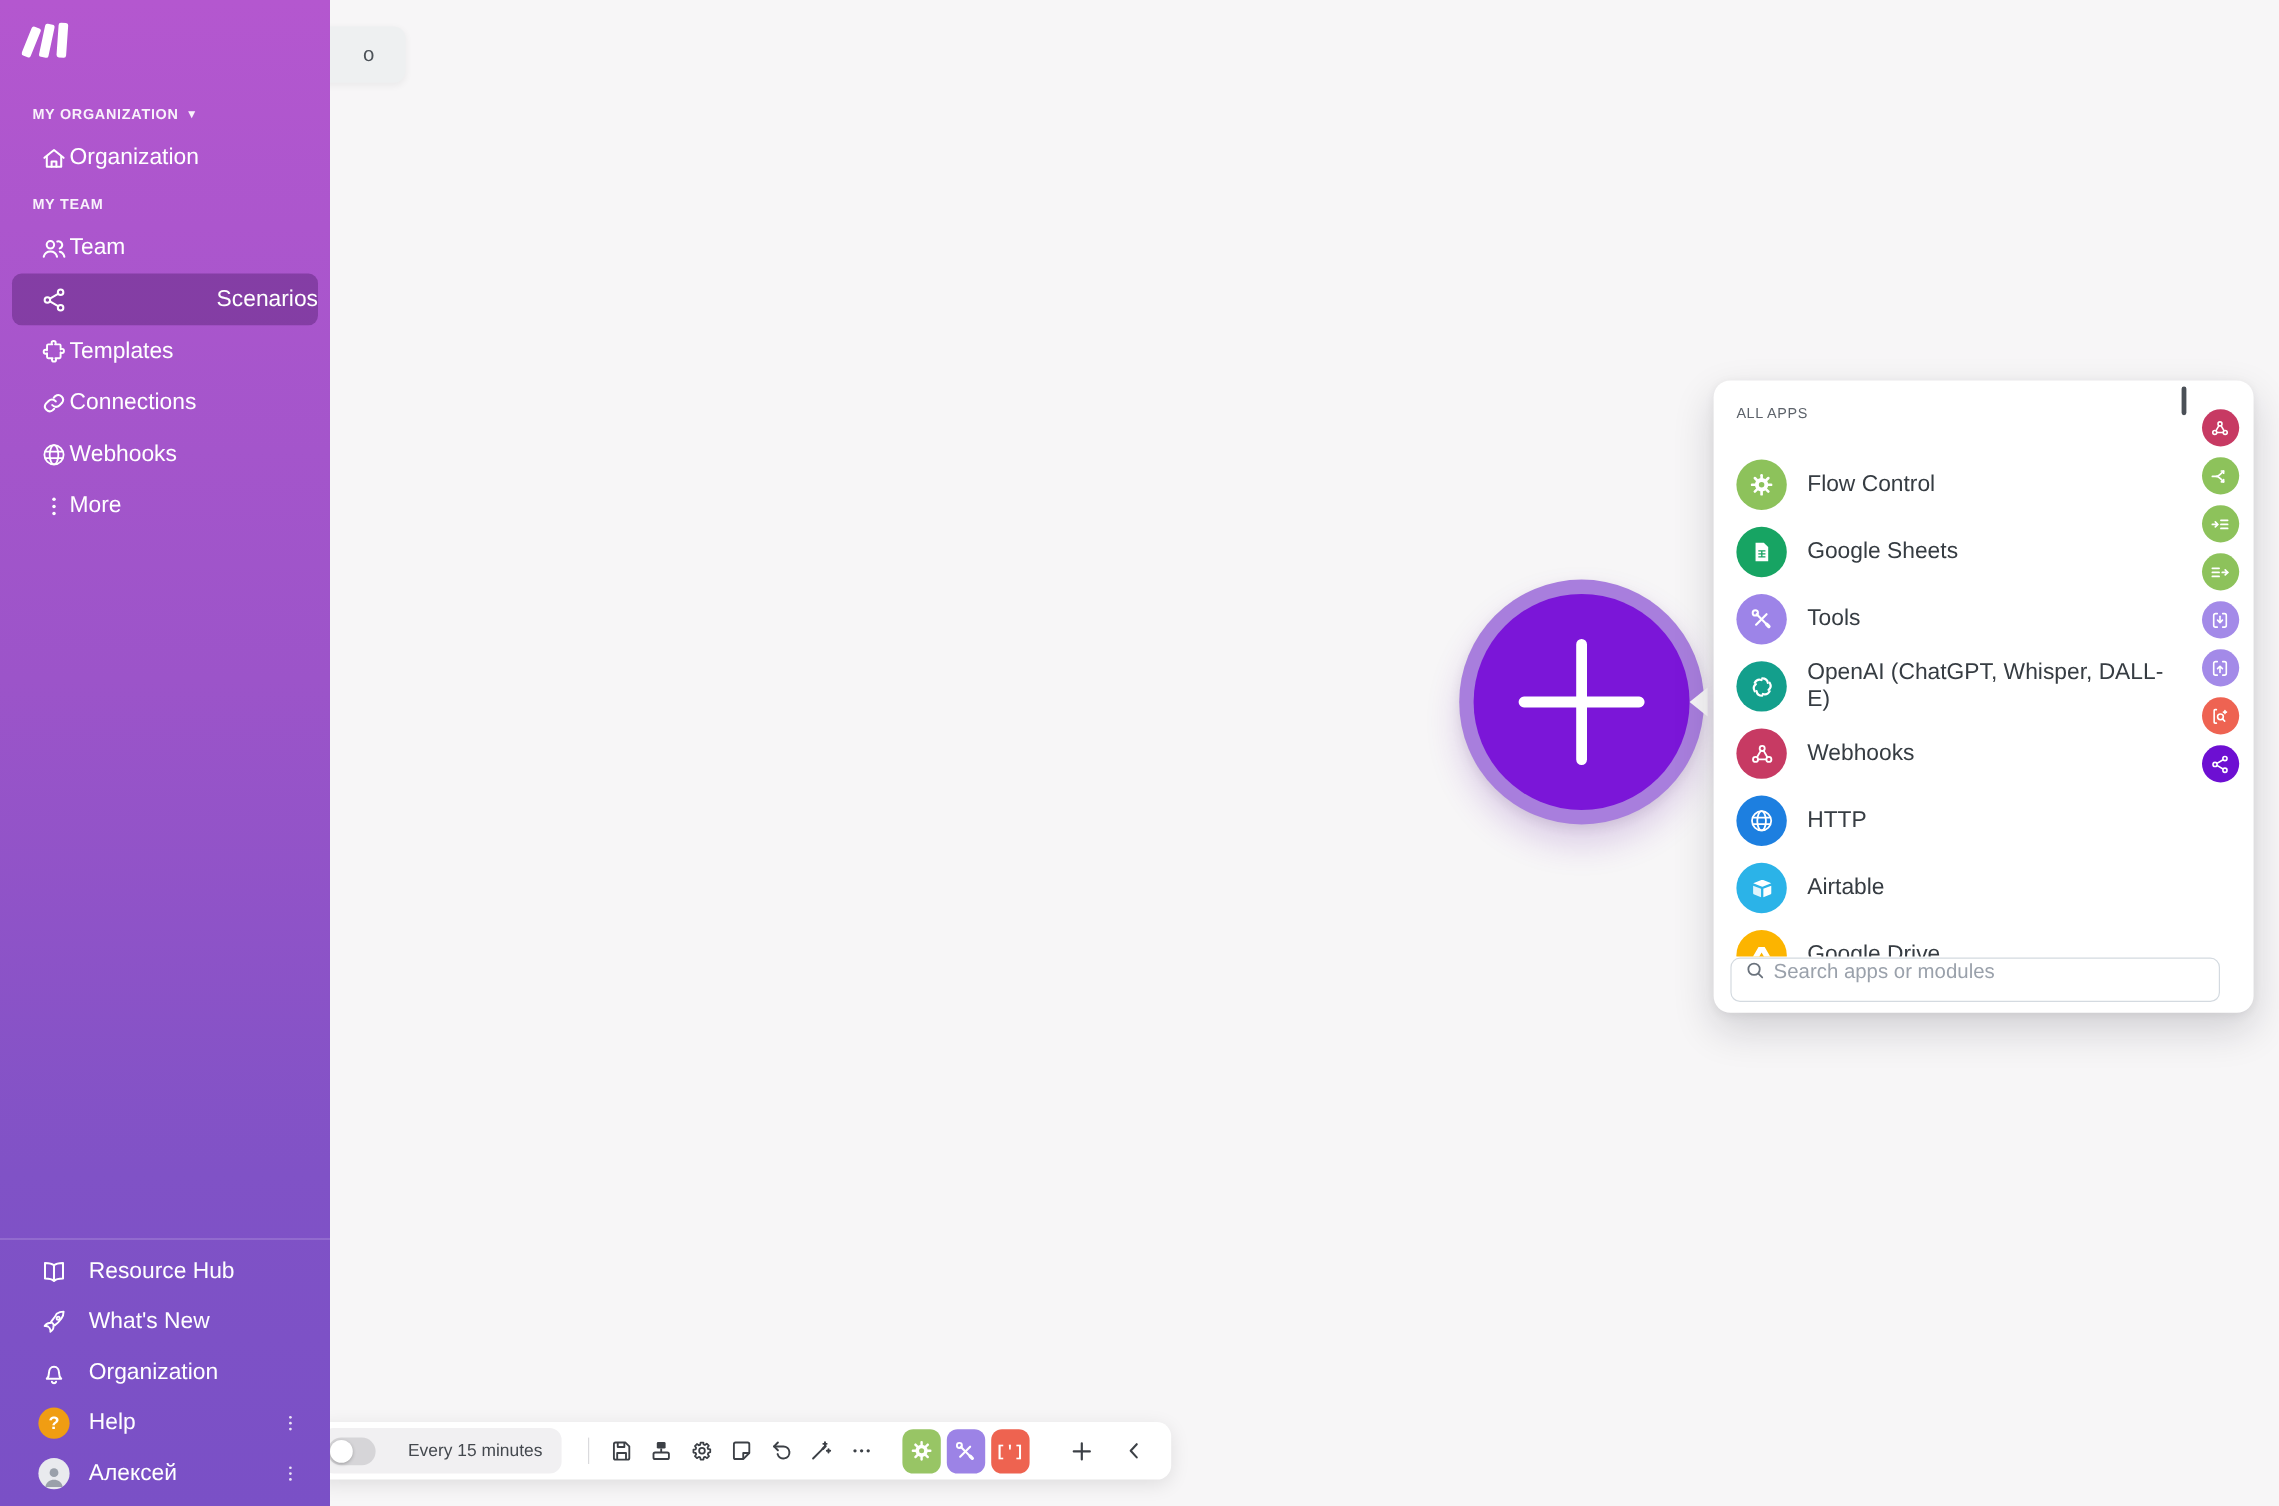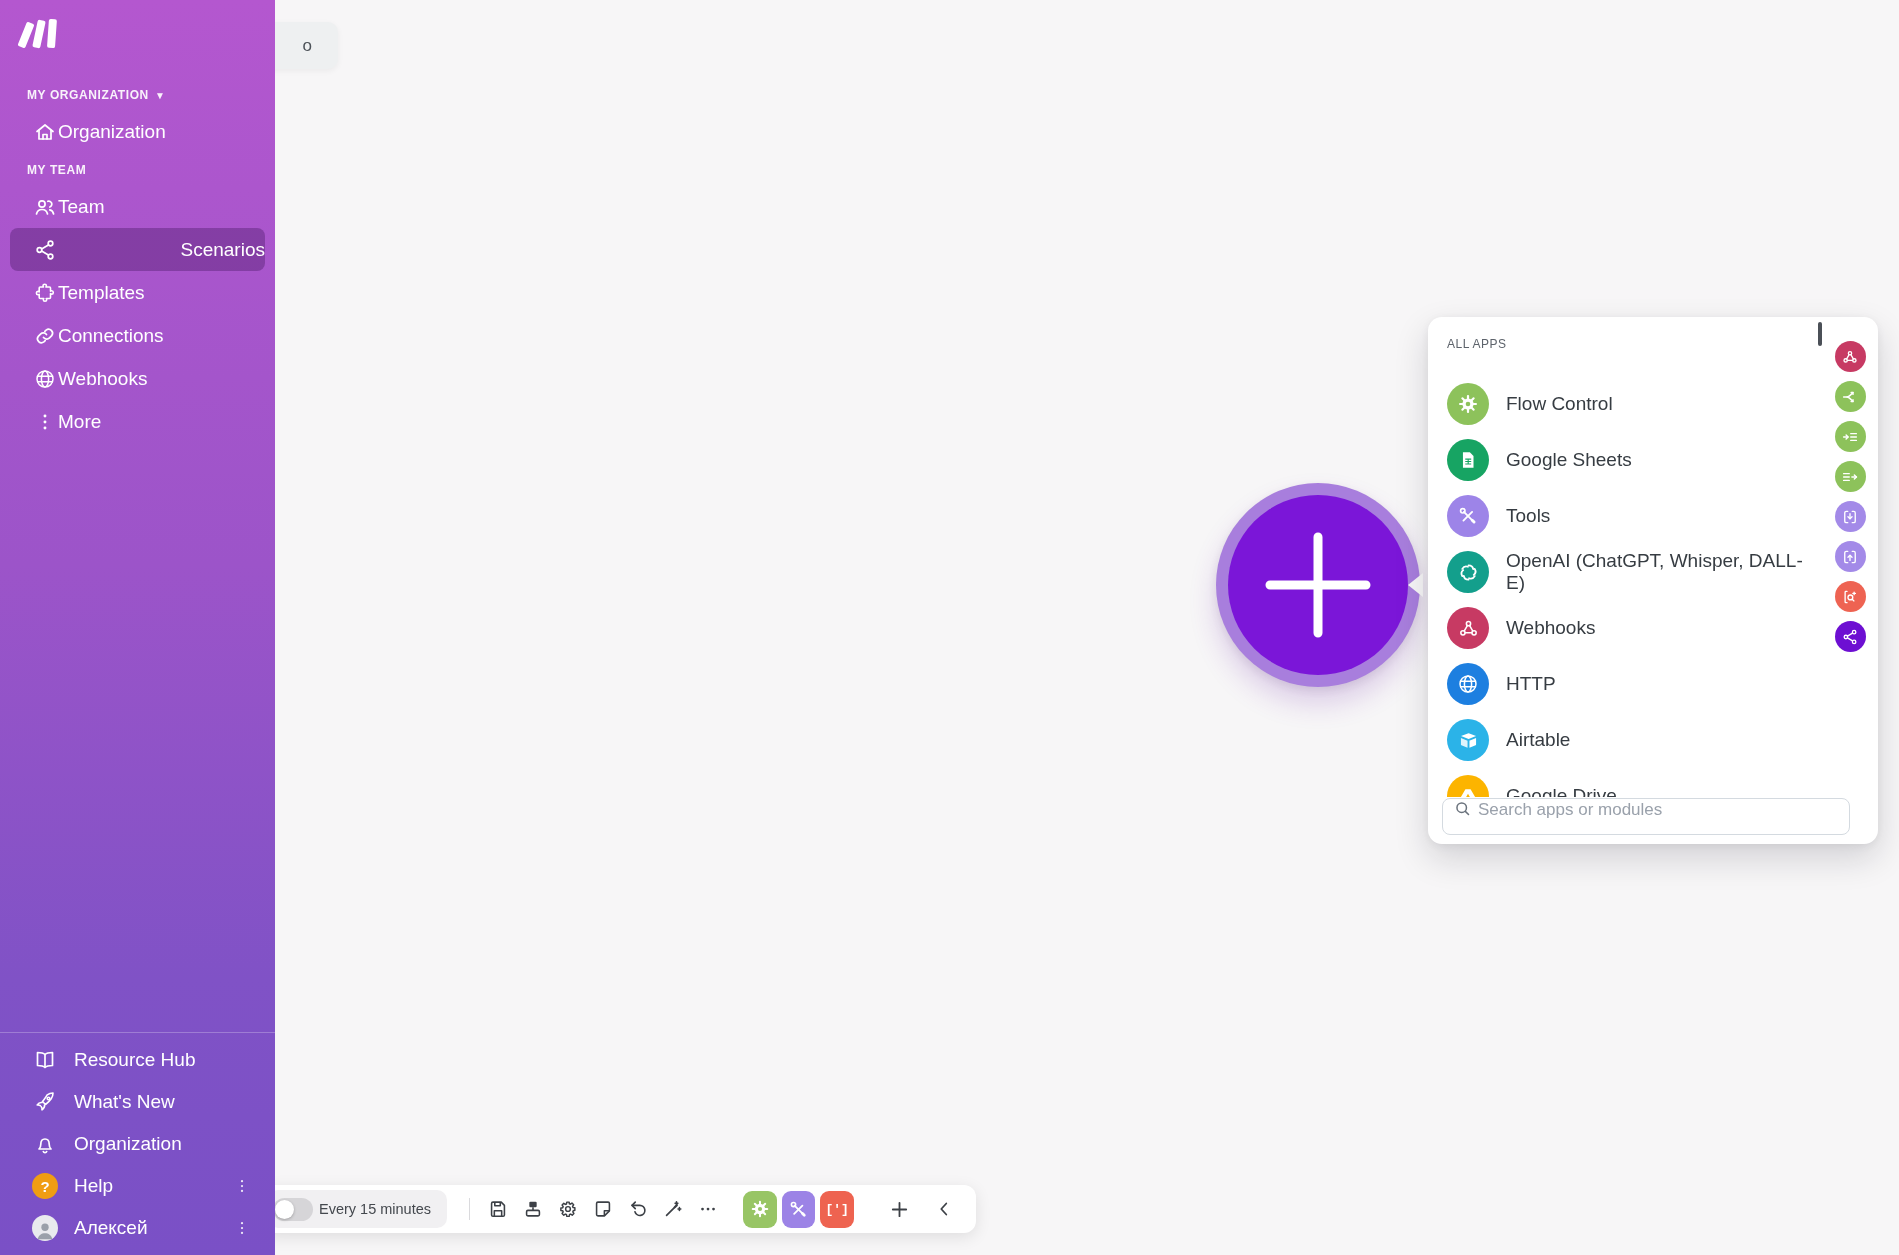--- a/index.html
+++ b/index.html
@@ -66,21 +66,21 @@
   .fav-rail{position:absolute;top:24px;right:0;width:56px;display:flex;flex-direction:column;
     align-items:center;gap:9px;}
   .fav{width:31px;height:31px;border-radius:50%;display:flex;align-items:center;
     justify-content:center;cursor:pointer;}
 
   
   .toolbar{left:262px;top:1185px;width:714px;height:48px;background:#fff;border-radius:12px;
     z-index:4;box-shadow:0 4px 16px rgba(0,0,0,.1);display:flex;align-items:center;
     padding:0 16px 0 6px;box-sizing:border-box;}
   .sched{height:38px;background:#f1f0f2;border-radius:10px;display:flex;align-items:center;
-    gap:6px;padding:0 16px 0 5px;margin-right:10px;}
+    gap:27px;padding:0 16px 0 5px;margin-right:10px;}
   .toggle{width:40px;height:23px;background:#d6d5d8;border-radius:12px;position:relative;cursor:pointer;}
   .toggle .knob{position:absolute;left:2px;top:2px;width:19px;height:19px;border-radius:50%;
     background:#fff;box-shadow:0 1px 3px rgba(0,0,0,.25);}
   .sched-label{font-size:14.5px;color:#44484e;white-space:nowrap;}
   .tb-sep{width:1px;height:22px;background:#dadadd;margin:0 12px;}
   .tb-ic{width:35px;height:35px;display:flex;align-items:center;justify-content:center;
     margin-right:3px;border-radius:8px;cursor:pointer;color:#3c4046;}
   .tb-sq{width:37px;height:37px;border-radius:9px;display:flex;align-items:center;
     justify-content:center;margin-right:5px;cursor:pointer;}
   .tb-sq.green{background:#98c565;}

